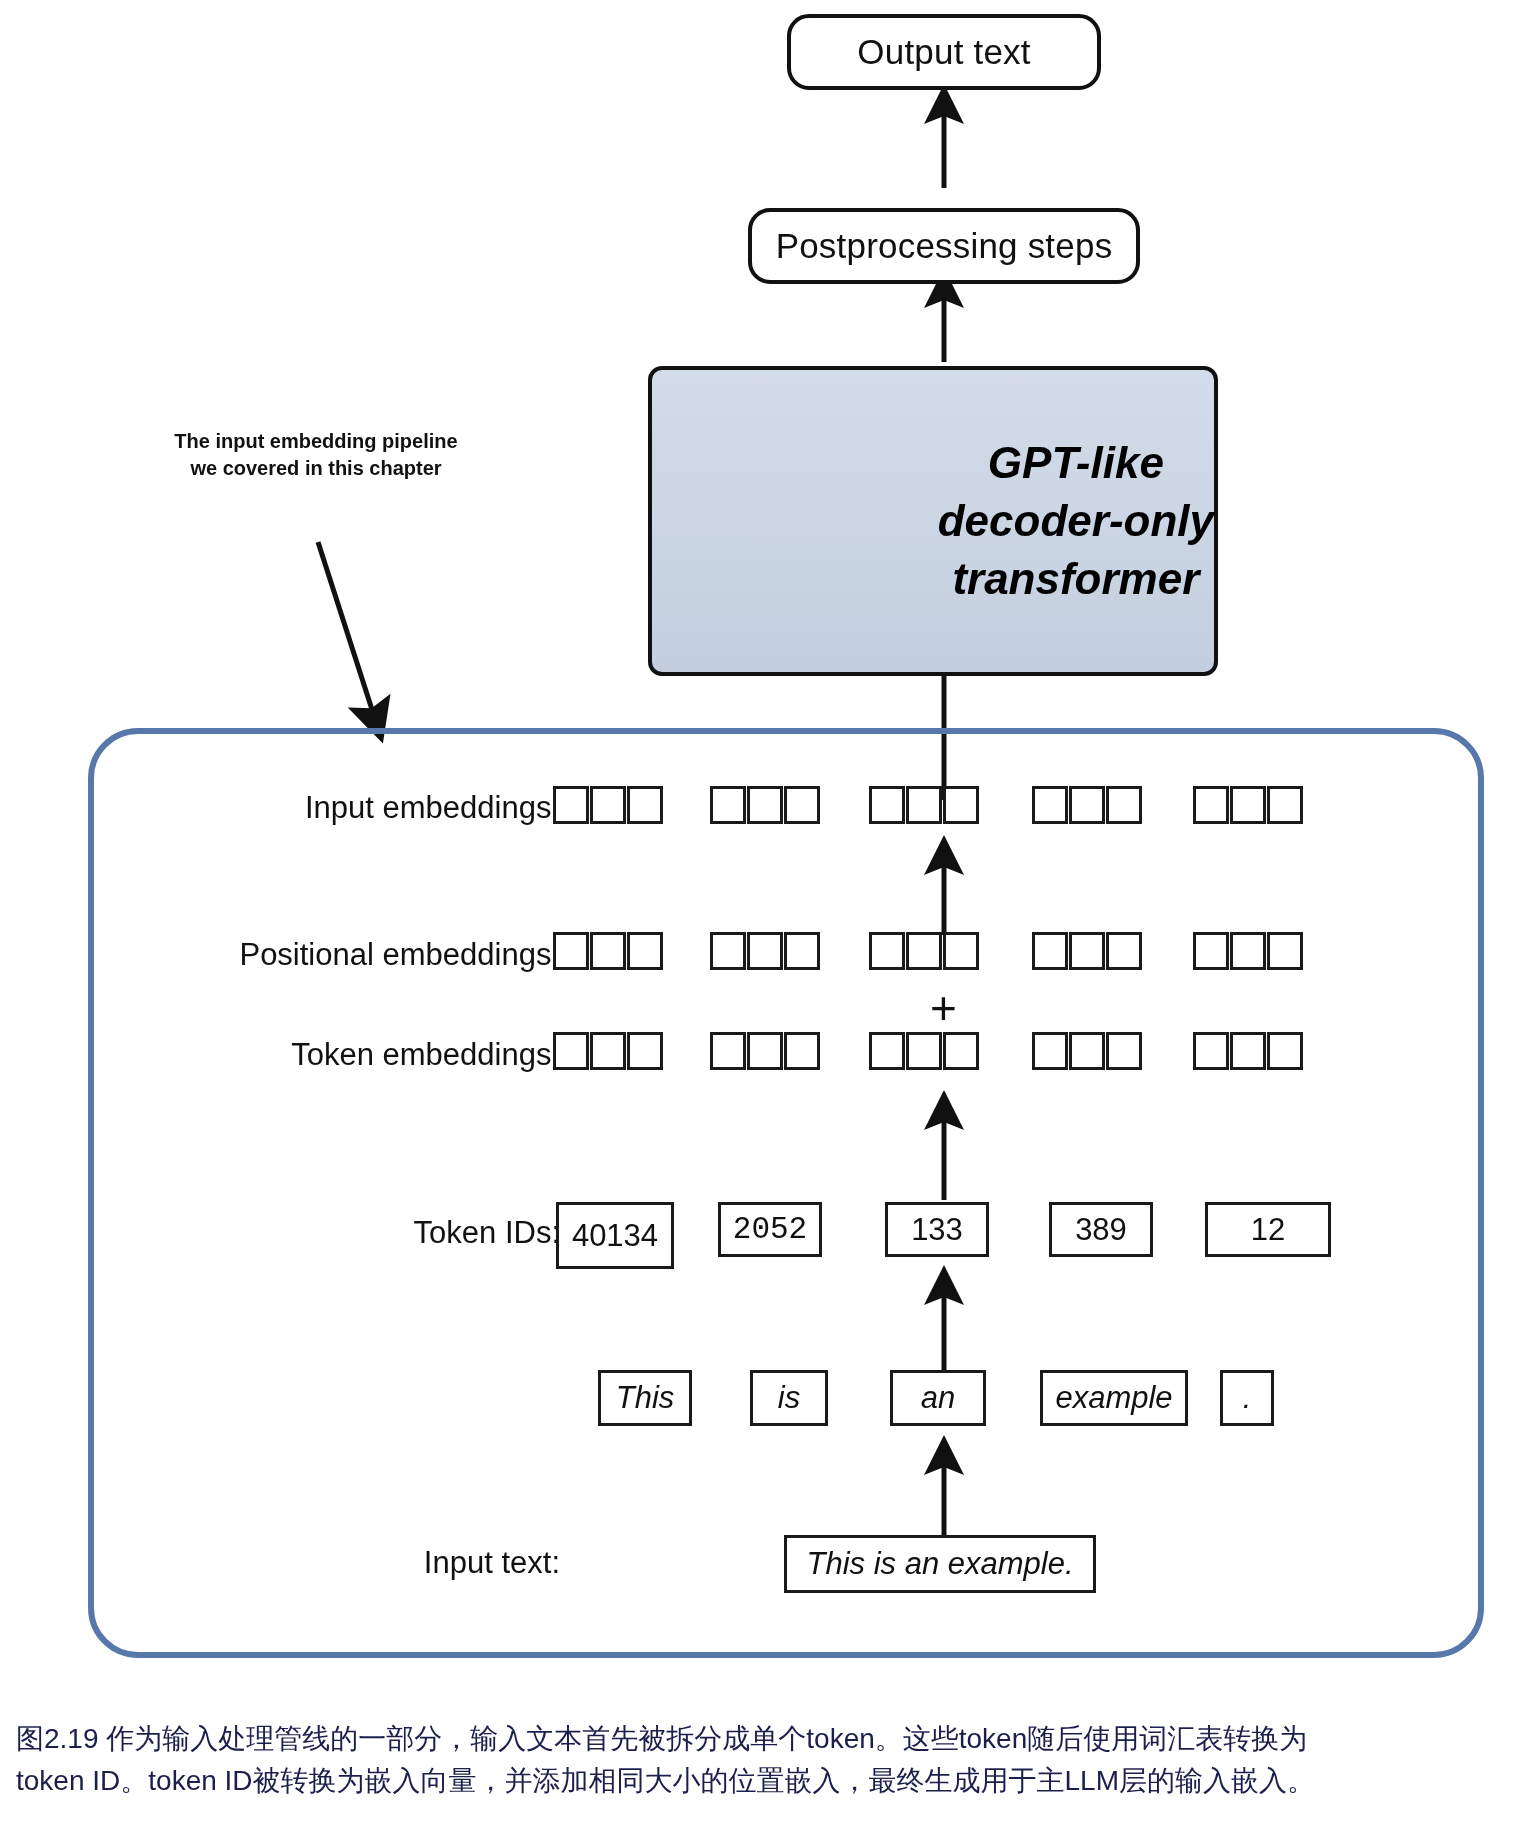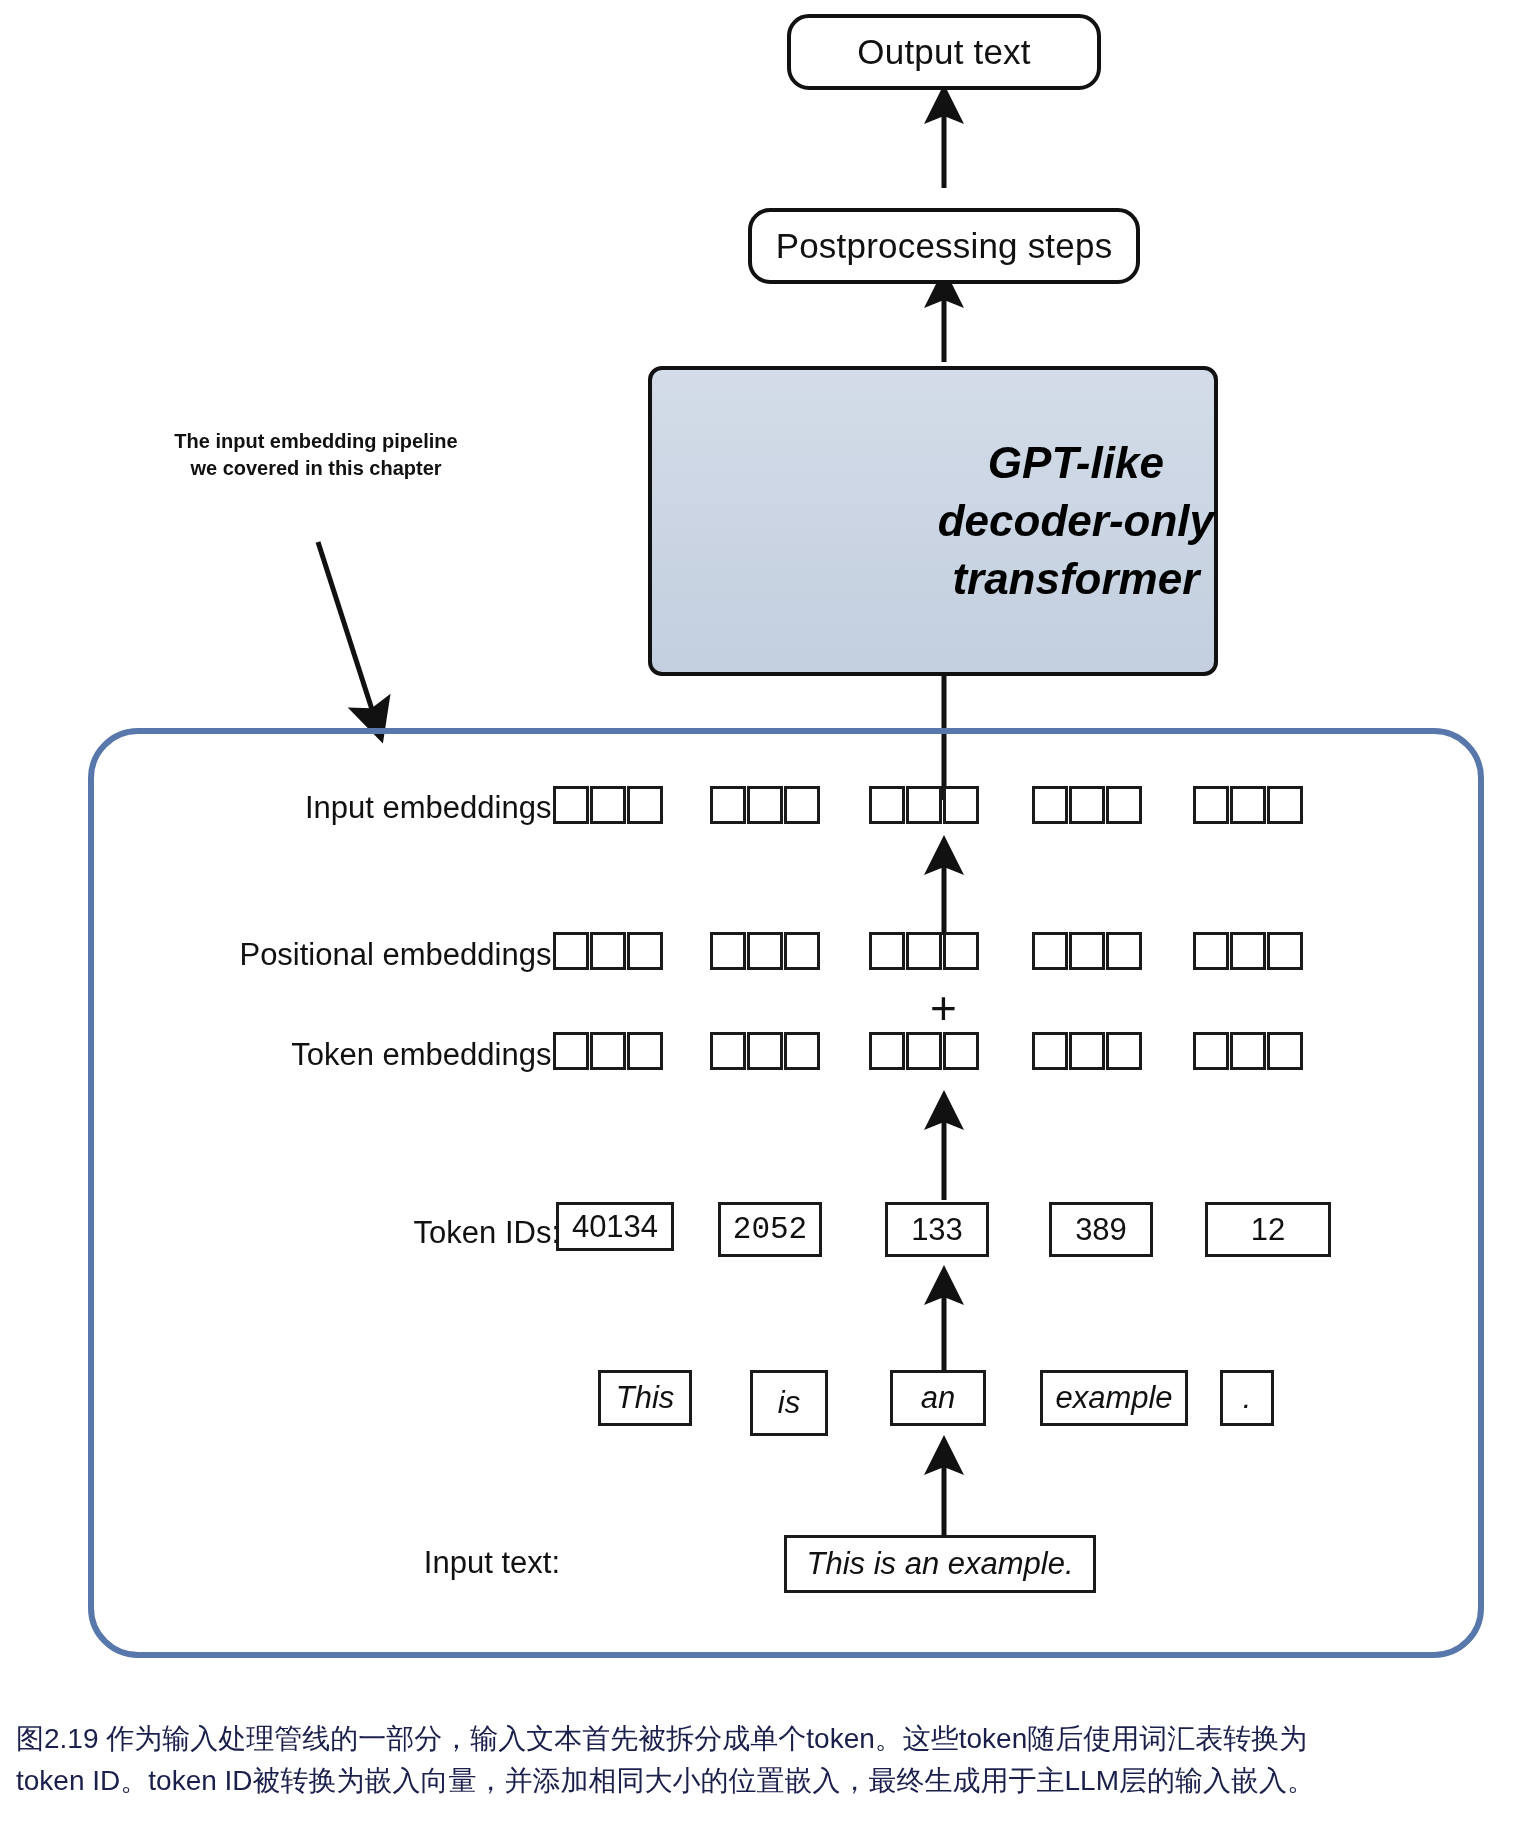--- a/index.html
+++ b/index.html
@@ -272,41 +272,41 @@
     <div class="cell"></div>
   </div>
   <div class="cellgroup" style="left:1193px; top:1032px;">
     <div class="cell"></div>
     <div class="cell"></div>
     <div class="cell"></div>
   </div>
 
   <div class="row-label" style="left:140px; top:1215px; width:420px;">Token IDs:</div>
 
-  <div class="valbox" style="left:556px; top:1202px; width:118px; height:49px;">
+  <div class="valbox" style="left:556px; top:1202px; width:118px; height:67px;">
     <span>40134</span>
   </div>
   <div class="valbox" style="left:718px; top:1202px; width:104px; height:55px;font-family:Liberation Mono, monospace;">
     <span>2052</span>
   </div>
   <div class="valbox" style="left:885px; top:1202px; width:104px; height:55px;">
     <span>133</span>
   </div>
   <div class="valbox" style="left:1049px; top:1202px; width:104px; height:55px;">
     <span>389</span>
   </div>
   <div class="valbox" style="left:1205px; top:1202px; width:126px; height:55px;">
     <span>12</span>
   </div>
 
 
   <div class="valbox italic" style="left:598px; top:1370px; width:94px; height:56px;">
     <span>This</span>
   </div>
-  <div class="valbox italic" style="left:750px; top:1370px; width:78px; height:66px;">
+  <div class="valbox italic" style="left:750px; top:1370px; width:78px; height:56px;">
     <span>is</span>
   </div>
   <div class="valbox italic" style="left:890px; top:1370px; width:96px; height:56px;">
     <span>an</span>
   </div>
   <div class="valbox italic" style="left:1040px; top:1370px; width:148px; height:56px;">
     <span>example</span>
   </div>
   <div class="valbox italic" style="left:1220px; top:1370px; width:54px; height:56px;">
     <span>.</span>

